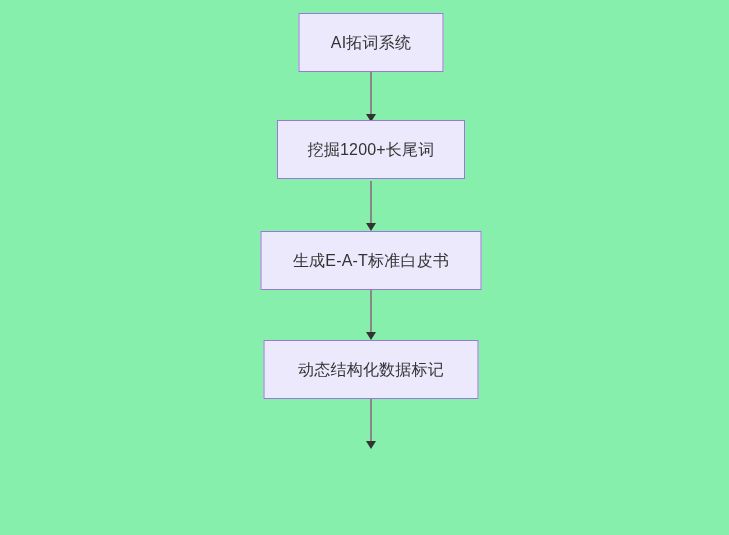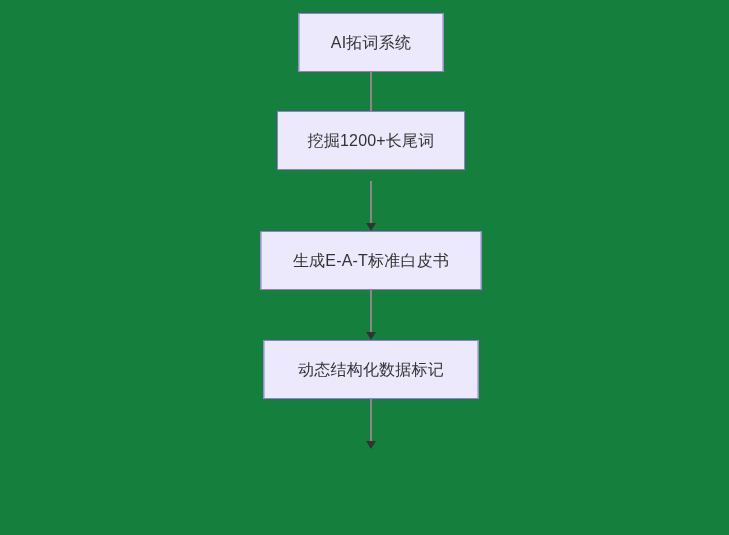--- a/index.html
+++ b/index.html
@@ -11,21 +11,21 @@
     height: 535px;
     background: #f8f8f8;
     font-family: "Liberation Sans", "DejaVu Sans", sans-serif;
     overflow: hidden;
   }
 
   #flowchart {
     position: relative;
     width: 729px;
     height: 535px;
-    background: #15803d;
+    background: #86efac;
     text-decoration: underline;
   }
 
   .node {
     position: absolute;
     box-sizing: border-box;
     background: #ece9fc;
     border: 1.5px solid #9a77d8;
     height: 59px;
     display: flex;
@@ -92,21 +92,21 @@
 
   <div class="edge" style="left:371px; top:399px; height:50px;">
     <div class="edge-line" style="height:42px;"></div>
     <div class="edge-head"></div>
   </div>
 
   <div class="node" style="left:371px; top:13px; width:145px;">
     <span class="node-label">AI拓词系统</span>
   </div>
 
-  <div class="node" style="left:371px; top:111px; width:188px;">
+  <div class="node" style="left:371px; top:120px; width:188px;">
     <span class="node-label">挖掘1200+长尾词</span>
   </div>
 
   <div class="node" style="left:371px; top:231px; width:221px;">
     <span class="node-label">生成E-A-T标准白皮书</span>
   </div>
 
   <div class="node" style="left:371px; top:340px; width:215px;">
     <span class="node-label">动态结构化数据标记</span>
   </div>

